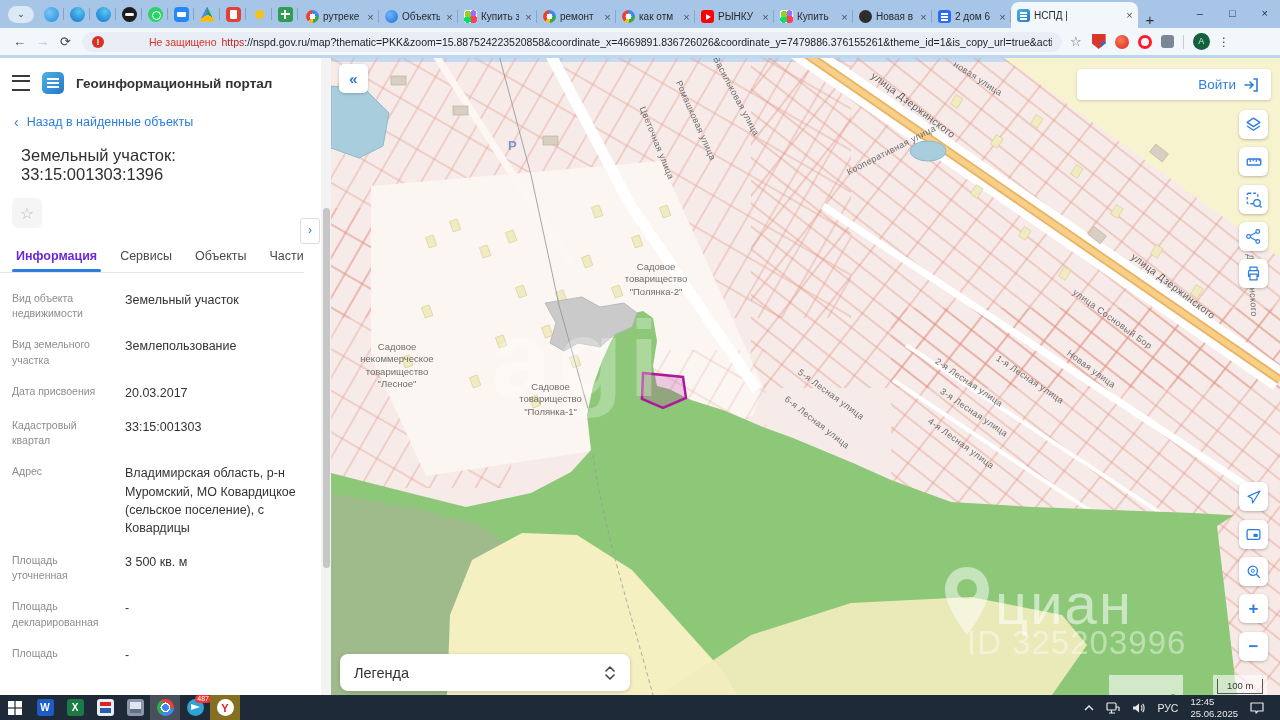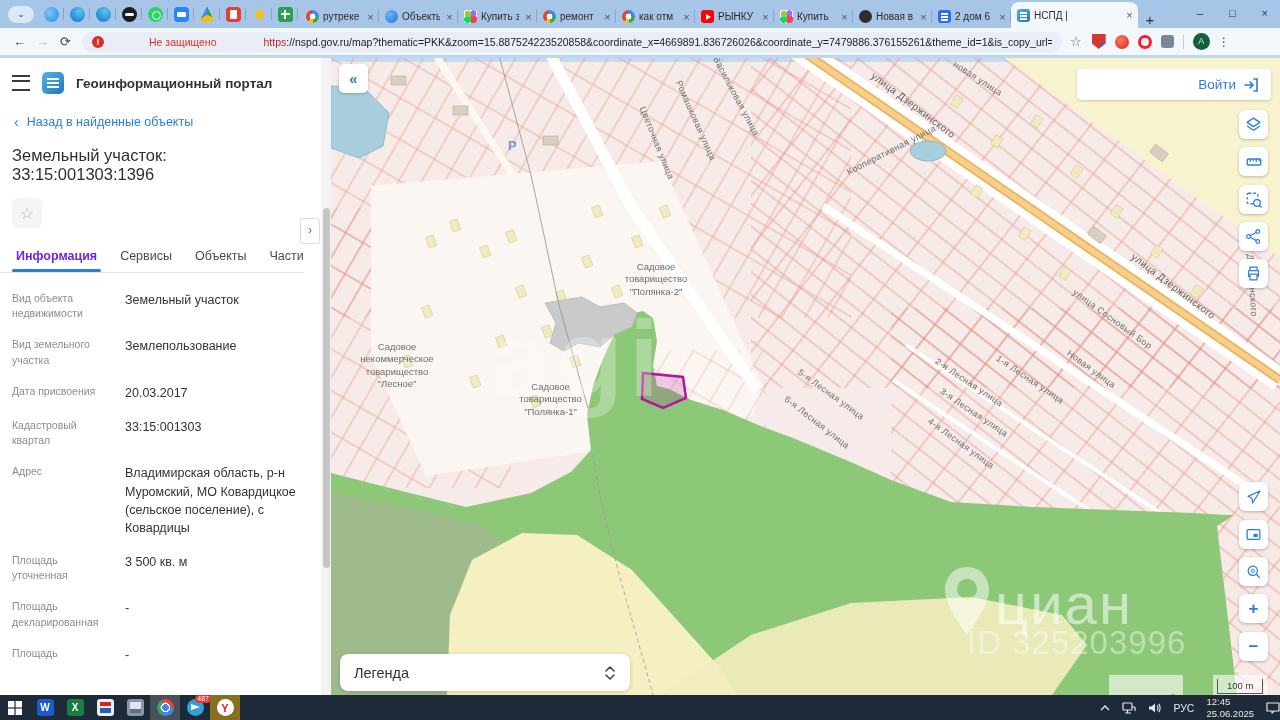--- a/index.html
+++ b/index.html
@@ -64,21 +64,21 @@
   .toolbar{position:absolute;left:0;top:28px;width:1280px;height:27px;background:#f2f7fc;
            display:flex;align-items:center;padding-left:8px;}
   .navbtn{width:23px;text-align:center;font-size:13px;color:#454545;flex:none;}
   .navbtn.fwd{color:#b3b8bd;}
   .omni{margin-left:5px;width:960px;height:20px;background:#e9eef6;border-radius:11px;
         display:flex;align-items:center;padding:0 10px;gap:5px;flex:none;}
   .warn{width:12px;height:12px;border-radius:50%;background:#d93025;color:#fff;font-size:9px;
         text-align:center;line-height:12px;flex:none;font-weight:bold;}
   .sec{color:#d93025;font-size:10.5px;white-space:nowrap;flex:none;padding-left:40px;}
   .url{font-size:10.5px;color:#202124;white-space:nowrap;overflow:hidden;flex:1;}
-  .url .scheme{color:#c5221f;margin-left:42px;}
+  .url .scheme{color:#c5221f;}
   .star{font-size:13px;color:#5f6368;margin-left:8px;flex:none;}
   .ext{display:flex;align-items:center;gap:9px;margin-left:10px;flex:none;}
   .shield{width:14px;height:15px;background:#d8372c;clip-path:polygon(0 0,100% 0,100% 62%,50% 100%,0 62%);position:relative;}
   .badge1{position:absolute;right:-4px;bottom:-2px;background:#1a73e8;color:#fff;font-size:7px;
           width:9px;height:9px;text-align:center;line-height:9px;border-radius:2px;}
   .extred{width:14px;height:14px;border-radius:50%;background:radial-gradient(circle at 40% 35%,#ff7a5c,#d3261a);}
   .extopera{width:13px;height:13px;border-radius:50%;border:3px solid #ff1b2d;box-sizing:border-box;width:14px;height:14px;}
   .extpuzzle{width:13px;height:13px;border-radius:3px;background:#7b8794;}
   .extdiv{width:1px;height:14px;background:#c9cdd2;}
   .avatar{width:17px;height:17px;border-radius:50%;background:#12613c;color:#cfe9da;font-size:9px;
@@ -92,21 +92,21 @@
   .sb-head{display:flex;align-items:center;gap:12px;padding:14px 0 0 12px;}
   .burger{width:18px;height:12px;border-top:2px solid #3a3a3a;border-bottom:2px solid #3a3a3a;position:relative;}
   .burger::after{content:"";position:absolute;left:0;top:3px;width:18px;height:2px;background:#3a3a3a;}
   .sblogo{width:22px;height:22px;border-radius:5px;background:linear-gradient(135deg,#4fb2e2,#2577c8);position:relative;}
   .sblogo::after{content:"";position:absolute;left:5px;top:6px;width:12px;height:2px;background:#fff;
      box-shadow:0 4px 0 #fff,0 8px 0 #fff;}
   .sb-title{font-size:13.5px;color:#333;font-weight:bold;}
   .backrow{display:flex;align-items:center;gap:8px;padding:20px 0 0 14px;color:#2b7de0;}
   .backrow .bglyph{font-size:14px;}
   .backrow .btext{font-size:12.5px;}
-  .objtitle{padding:16px 14px 0 12px;font-size:16.5px;color:#2f2f2f;font-weight:500;}
+  .objtitle{padding:16px 14px 0 21px;font-size:16.5px;color:#2f2f2f;font-weight:500;}
   .favbox{margin:14px 0 0 12px;width:30px;height:30px;background:#f5f5f5;border-radius:6px;
           display:flex;align-items:center;justify-content:center;color:#b9b9b9;font-size:16px;}
   .sbtabs{position:relative;margin-top:12px;height:32px;border-bottom:1px solid #e6e6e6;
           display:flex;align-items:center;gap:23px;padding-left:16px;overflow:hidden;width:288px;}
   .sbtab{font-size:12.5px;color:#4a4a4a;white-space:nowrap;flex:none;}
   .sbtab.on{color:#6d28d9;position:relative;font-weight:bold;}
   .sbtab.on::after{content:"";position:absolute;left:-4px;right:-4px;bottom:-9px;height:3px;background:#2b7de0;border-radius:2px;}
   .sbmore{position:absolute;left:300px;top:160px;width:18px;height:24px;background:#fff;border:1px solid #ddd;
           border-radius:3px;color:#2b7de0;font-size:12px;text-align:center;line-height:22px;}
   .fields{padding:10px 14px 0 12px;}
@@ -162,21 +162,21 @@
          box-shadow:inset 0 -4px 0 #5f7186;}
   .w-chrome{border-radius:50%;background:
      radial-gradient(circle,#4285f4 0 3.5px,#fff 3.5px 5px,transparent 5px),
      conic-gradient(from -30deg,#ea4335 0 120deg,#4285f4 120deg 240deg,#34a853 240deg 360deg);}
   .w-tg{border-radius:50%;background:#2ea3d6;position:relative;}
   .w-tg::after{content:"";position:absolute;left:4px;top:5px;border-left:9px solid #fff;
      border-top:3.5px solid transparent;border-bottom:3.5px solid transparent;}
   .tgbadge{position:absolute;right:-1px;top:0px;background:#e33;color:#fff;font-size:7px;
      border-radius:6px;padding:0 2px;line-height:8px;}
   .w-ya{border-radius:50%;background:#fff;color:#e02020;font-size:11px;font-weight:bold;}
-  .tray{margin-left:auto;display:flex;align-items:center;gap:12px;padding-right:0;color:#e8e8e8;}
+  .tray{margin-left:auto;display:flex;align-items:center;gap:12px;padding-right:16px;color:#e8e8e8;}
   .lang{font-size:10.5px;}
   .clock{font-size:9.5px;text-align:left;line-height:1.2;}
   .trayicon{display:flex;align-items:center;}
 </style>
 </head>
 <body>
 
 <div class="tabstrip">
   <div class="tsearch">⌄</div>
   <div class="pins">

